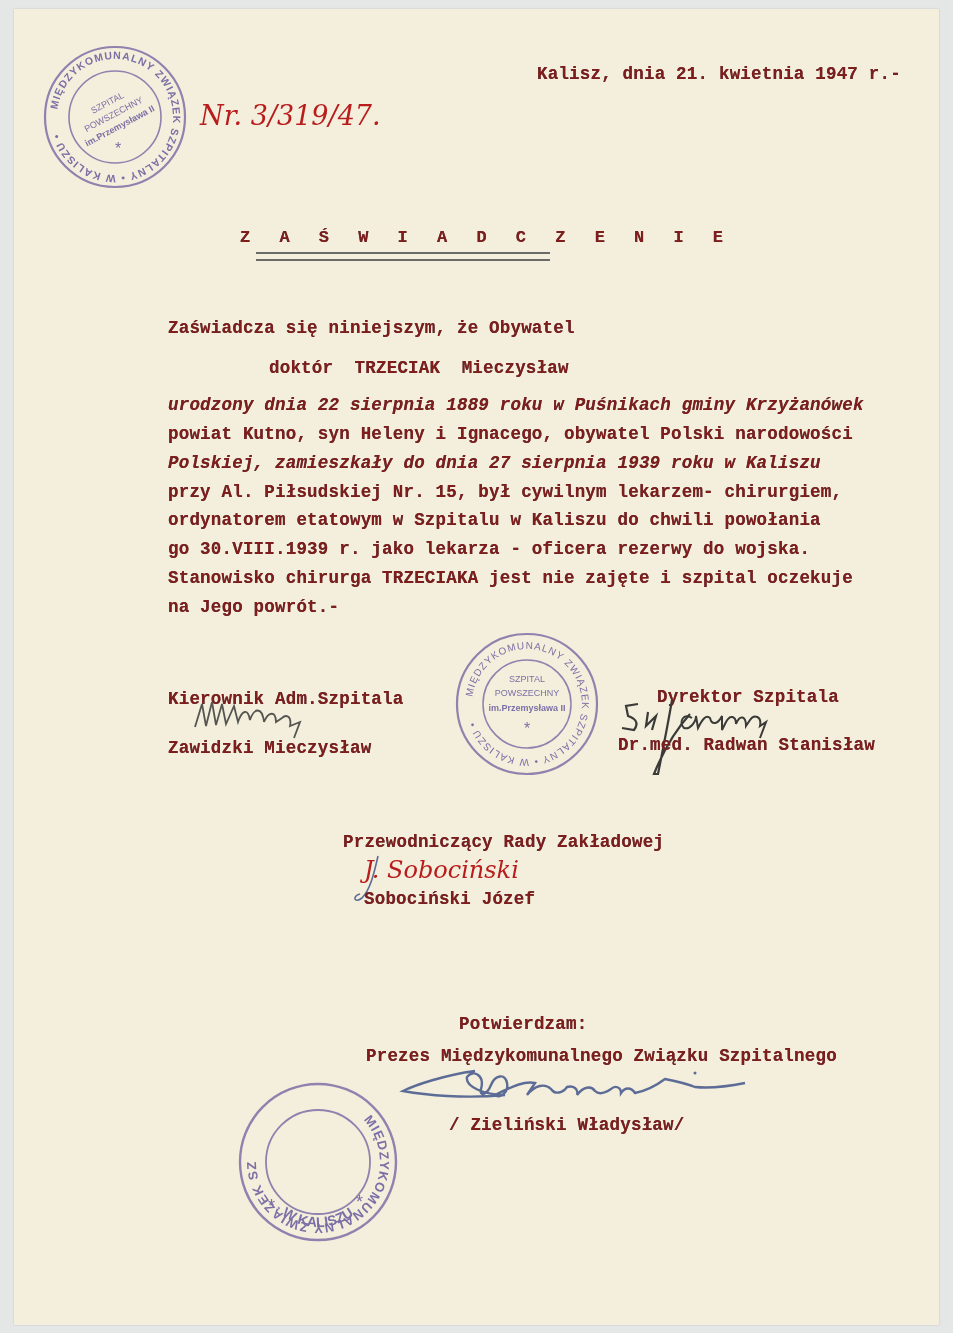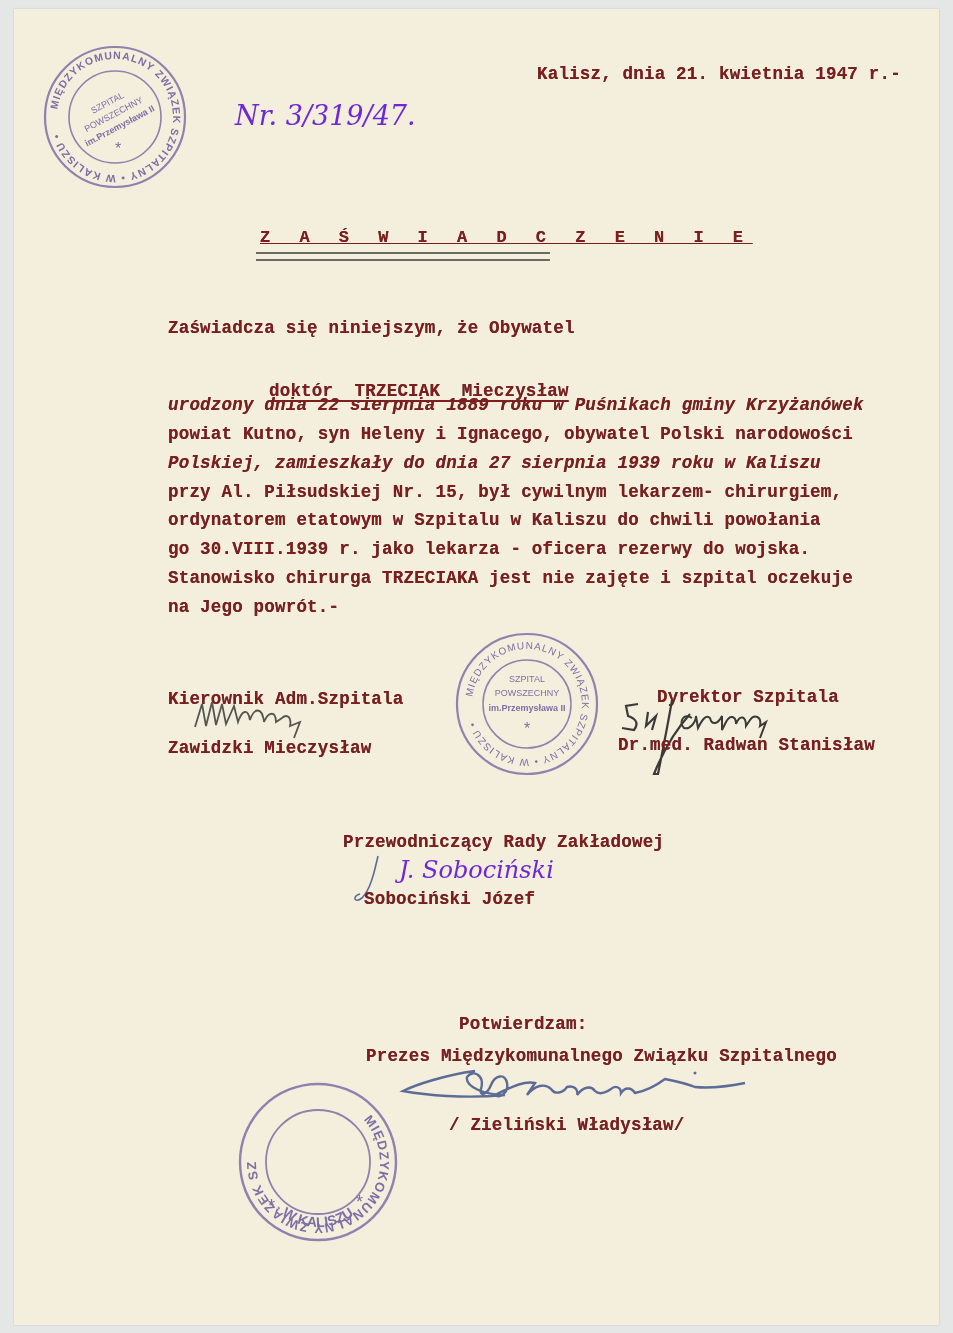--- a/index.html
+++ b/index.html
@@ -13,28 +13,28 @@
     background:#f3efdc;
     box-shadow:0 0 2px rgba(0,0,0,0.15);
   }
   .tw {
     position:absolute; color:#7f1d1d; font-size:17.5px; font-weight:bold;
     letter-spacing:0.2px; white-space:nowrap; line-height:1;
     text-shadow:0 0 0.4px #555;
   }
   .hand {
     position:absolute; font-family:"DejaVu Serif", serif; font-style:italic;
-    color:#6d28d9; white-space:nowrap;margin-left:35px;
+    color:#b91c1c; white-space:nowrap;
   }
   .title { letter-spacing:9.5px; font-size:17px; }
   .rule {
     position:absolute; height:5px;
     border-top:2px solid #6a6a66; border-bottom:2px solid #6a6a66;
   }
-  .ul { text-decoration:underline; text-underline-offset:4px; text-decoration-thickness:2px;margin-top:23px; }
+  .ul { text-underline-offset:4px; text-decoration-thickness:2px; }
   .stamp { position:absolute; }
   .sig { position:absolute; }
   .body-line { left:168px;text-align:right; }
 </style>
 </head>
 <body>
 
 <div class="paper"></div>
 
 <svg class="stamp" style="left:40px;top:42px" width="150" height="150" viewBox="0 0 150 150">
@@ -51,21 +51,21 @@
     <text x="75" y="75" font-size="9">POWSZECHNY</text>
     <text x="75" y="88" font-size="9" font-weight="bold">im.Przemysława II</text>
   </g>
   <text x="78" y="112" font-size="16" fill="#7c6fa6" text-anchor="middle" font-family="Liberation Sans, sans-serif">*</text>
 </svg>
 
 <div class="hand" style="left:200px;top:100px;font-size:27px;">Nr. 3/319/47.</div>
 
 <div class="tw" style="left:537px;top:66px;">Kalisz, dnia 21. kwietnia 1947 r.-</div>
 
-<div class="tw title" style="left:260px;top:229px;text-decoration:underline;">Z A Ś W I A D C Z E N I E</div>
+<div class="tw title" style="left:240px;top:229px;">Z A Ś W I A D C Z E N I E</div>
 <div class="rule" style="left:256px;top:252px;width:294px;"></div>
 
 <div class="tw body-line" style="top:320px;">Zaświadcza się niniejszym, że Obywatel</div>
 <div class="tw ul" style="left:269px;top:360px;white-space:pre;">doktór  TRZECIAK  Mieczysław</div>
 
 <div class="tw body-line" style="top:397px;font-style:italic;">urodzony dnia 22 sierpnia 1889 roku w Puśnikach gminy Krzyżanówek</div>
 <div class="tw body-line" style="top:426px;">powiat Kutno, syn Heleny i Ignacego, obywatel Polski narodowości</div>
 <div class="tw body-line" style="top:455px;font-style:italic;">Polskiej, zamieszkały do dnia 27 sierpnia 1939 roku w Kaliszu</div>
 <div class="tw body-line" style="top:484px;">przy Al. Piłsudskiej Nr. 15, był cywilnym lekarzem- chirurgiem,</div>
 <div class="tw body-line" style="top:512px;">ordynatorem etatowym w Szpitalu w Kaliszu do chwili powołania</div>

